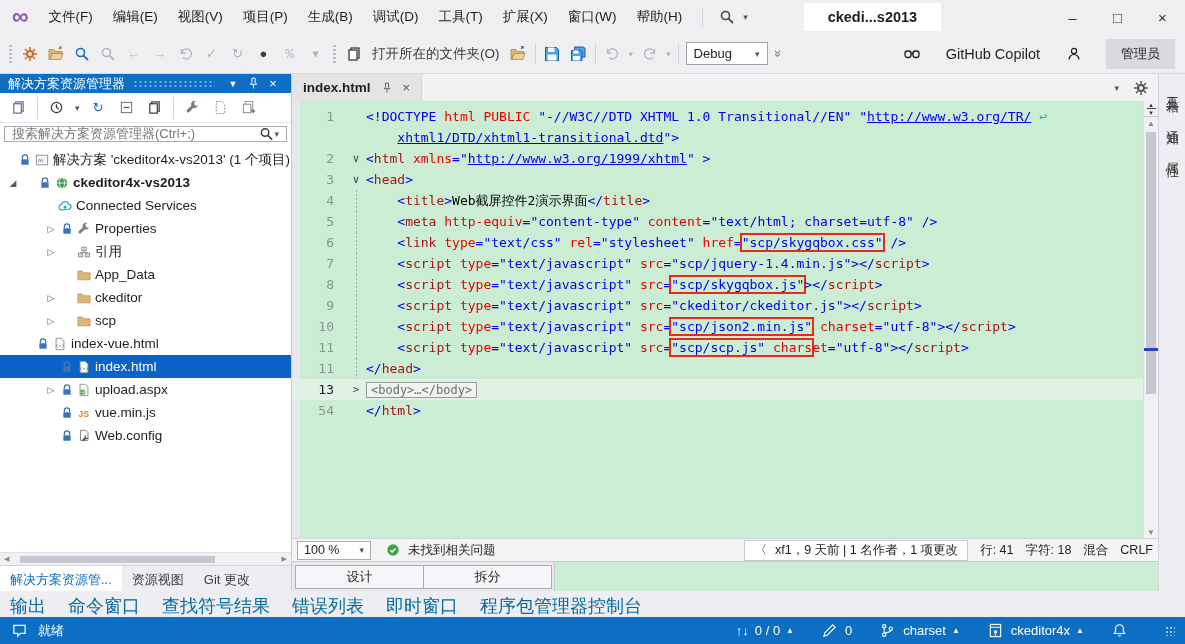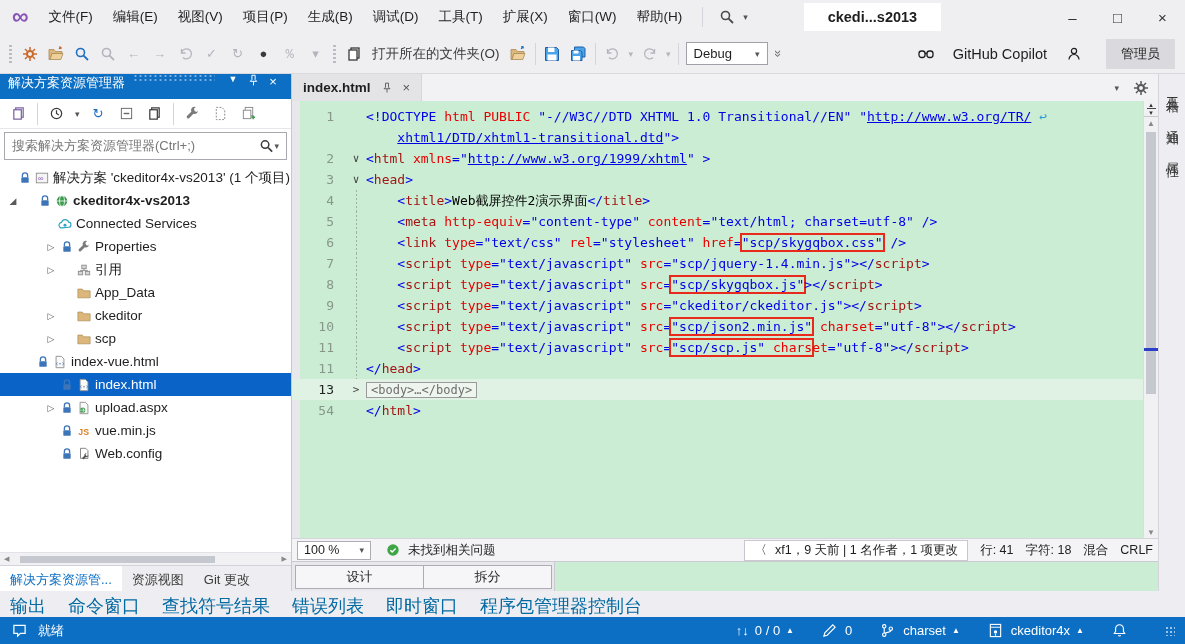--- a/index.html
+++ b/index.html
@@ -25,36 +25,36 @@
   .grip{width:5px;height:20px;background-image:radial-gradient(circle,#b8b8c2 1.1px,transparent 1.3px);background-size:5px 4px;flex:none}
   .tico{width:19px;height:19px;display:inline-flex;align-items:center;justify-content:center;flex:none}
   .tico svg{width:16px;height:16px}
   .dim{color:#b4b4bc}
   .blue{color:#1e70c0}
   .dark{color:#3a3a3a}
   .sep{width:1px;height:22px;background:#d4d4dc;flex:none}
   .open-folder-label{font-size:13.5px;color:#3b3b3b;margin:0 2px}
   .combo{background:#fff;border:1px solid #a0a0a8;height:23px;width:82px;display:flex;align-items:center;justify-content:space-between;padding:0 7px;font-size:13px}
   .overflow{transform:rotate(90deg);display:inline-block;color:#666;font-size:13px}
-  .copilot{display:flex;align-items:center;gap:17px;font-size:14.5px;margin-left:auto}
+  .copilot{display:flex;align-items:center;gap:24px;font-size:14.5px;margin-left:auto}
   .admin{background:#d9d9de;padding:6px 15px;font-size:13px;margin-left:16px;margin-right:2px}
 
   
   .main{flex:1;display:flex;min-height:0}
 
   
   .sol-panel{width:292px;flex:none;display:flex;flex-direction:column;background:#fff;border-right:1px solid #c8c8d0}
-  .panel-title{height:25px;flex:none;background:#0d6fc4;color:#fff;display:flex;align-items:flex-start;padding:0 8px;font-size:13px}
+  .panel-title{height:19px;flex:none;background:#0d6fc4;color:#fff;display:flex;align-items:center;padding:0 8px;font-size:13px}
   .pt-dots{flex:1;height:8px;margin:0 8px;background-image:radial-gradient(circle,#7fb0e0 1px,transparent 1.2px);background-size:5px 4px}
   .pt-ico{width:20px;display:flex;justify-content:center;align-items:center;color:#fff}
   .pt-ico svg{width:13px;height:13px}
   .panel-toolbar{height:30px;flex:none;display:flex;align-items:center;gap:9px;padding:0 9px;border-bottom:1px solid #e6e6ec}
   .panel-toolbar .tico svg{width:15px;height:15px}
   .purple{color:#7b5fa0}
-  .panel-search{flex:none;margin:3px 4px;border:1px solid #a8a8b0;height:28px;display:flex;align-items:center;padding:0 7px;background:#fff}
+  .panel-search{flex:none;margin:3px 4px;border:1px solid #a8a8b0;height:16px;display:flex;align-items:center;padding:0 7px;background:#fff}
   .ps-text{color:#767676;font-size:13px;flex:1;white-space:nowrap;overflow:hidden}
   .tree{flex:1;overflow:hidden;padding-top:3px;font-size:13.5px}
   .trow{height:23px;display:flex;align-items:center;white-space:nowrap;overflow:hidden}
   .trow.selected{background:#0a64c8;color:#fff}
   .arrow{width:14px;flex:none;text-align:center;font-size:9px;color:#5a5a5a}
   .trow.selected .arrow{color:#fff}
   .cell{width:17px;flex:none;display:flex;justify-content:center}
   .cell svg{width:14px;height:14px}
   .tlabel{margin-left:3px}
   .bold{font-weight:bold}

